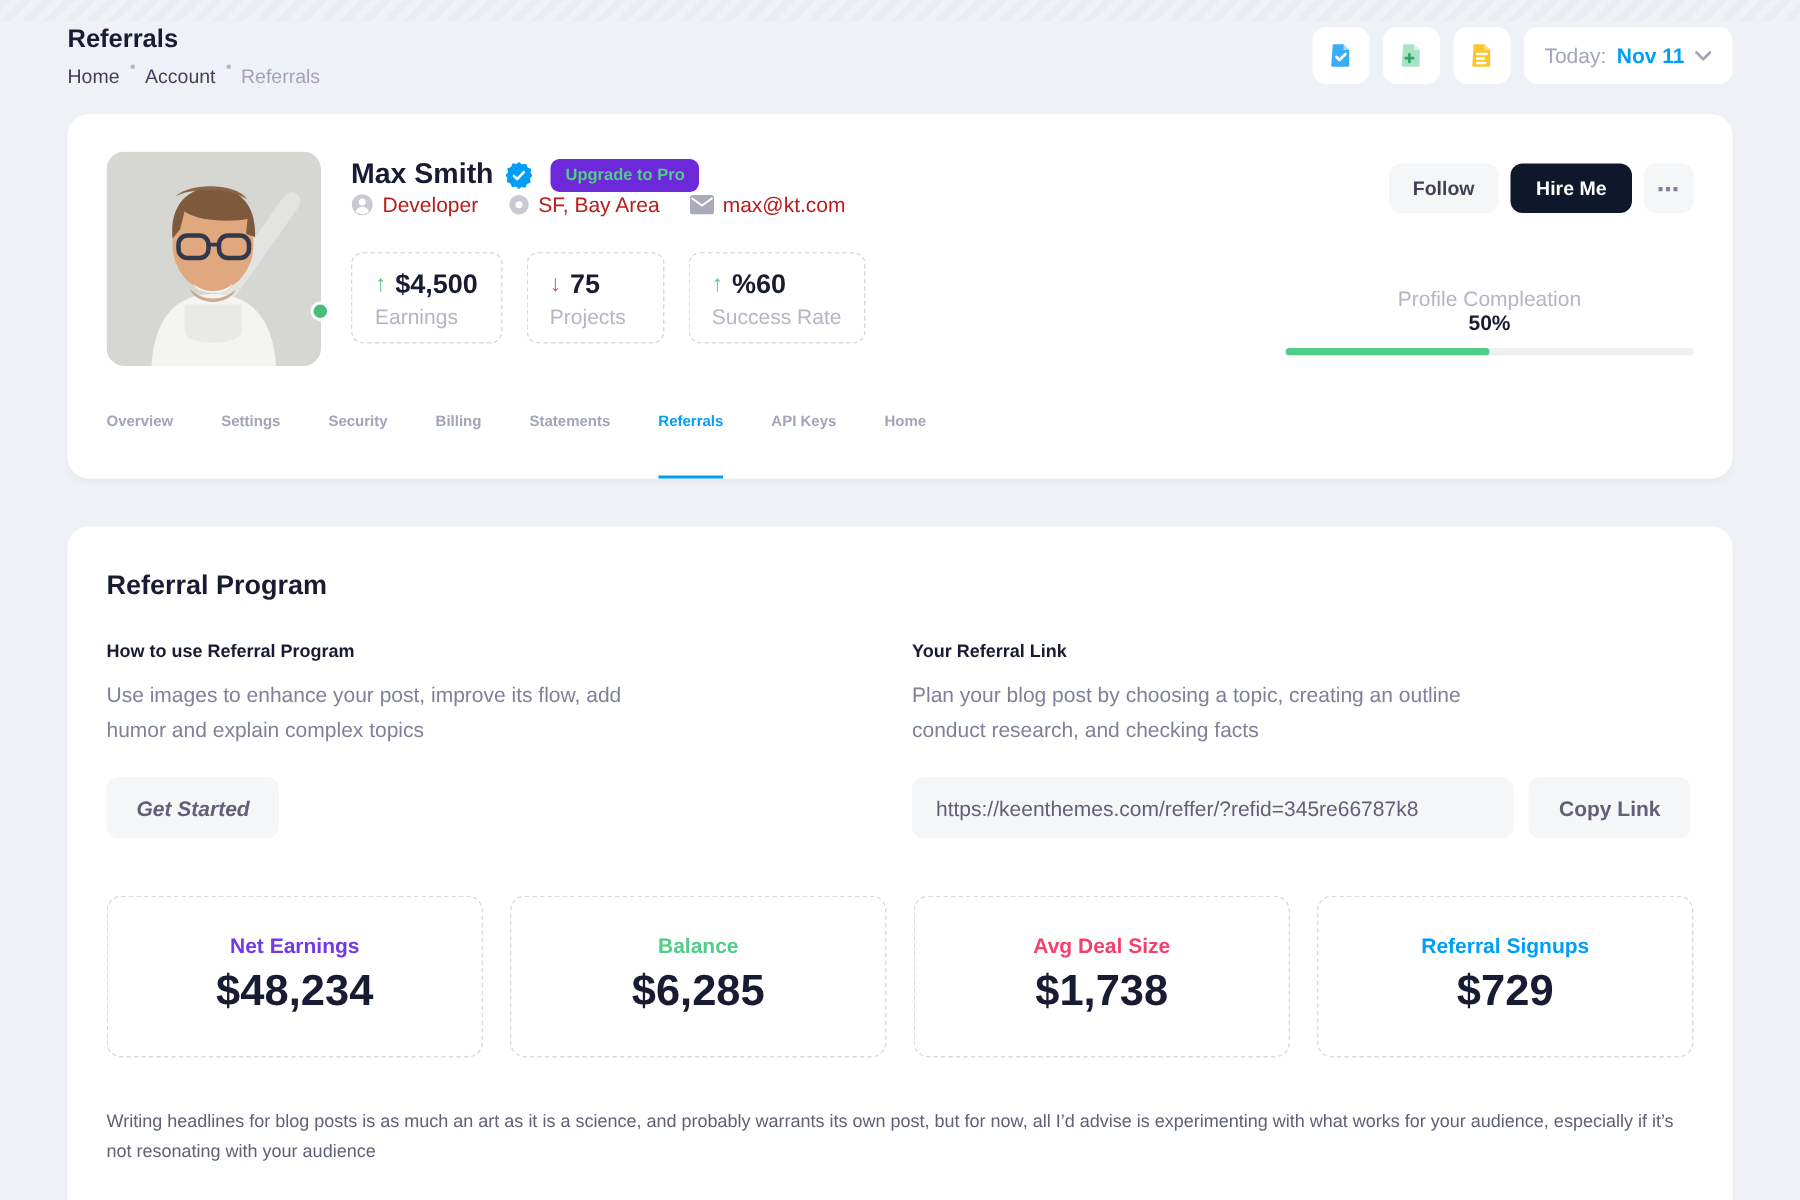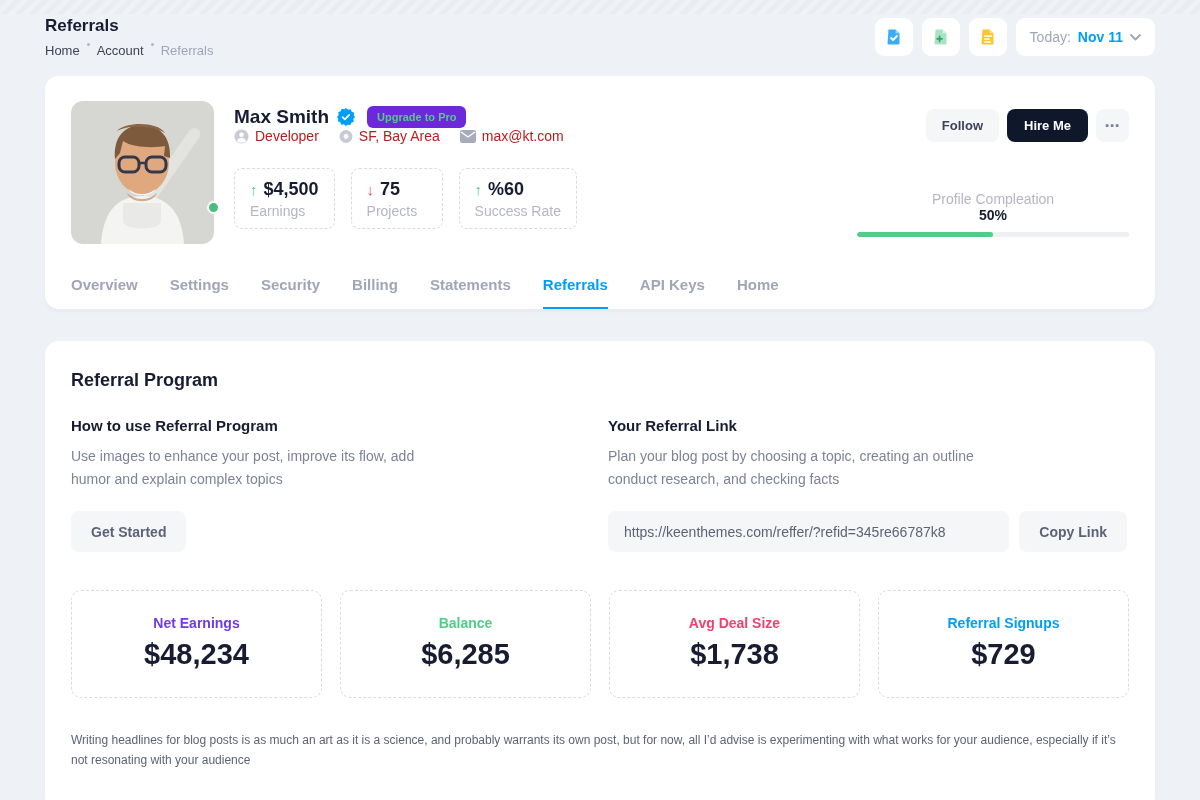--- a/index.html
+++ b/index.html
@@ -58,35 +58,35 @@
   .btn-primary { background:#0f172a; color:#fff; padding:0 17px; height:33px; }
   .btn-dots { background:#f5f6f8; color:#7e8299; width:33px; height:33px; font-size:15px; letter-spacing:1px; }
   .progress-block { margin-top:49px; }
   .progress-head { display:flex; justify-content:space-between; align-items:center;flex-direction:column; }
   .progress-label { color:#b5b5c3; font-size:14px; }
   .progress-pct { color:#181c32; font-size:14px; font-weight:700; }
   .progress-track { margin-top:9px; height:5px; background:#eef0f4; border-radius:3px; overflow:hidden; }
   .progress-fill { height:100%; background:#50cd89; border-radius:3px; }
 
   .tabs { margin-top:22px; display:flex; gap:32px; }
-  .tab { font-size:15px; font-weight:600; color:#a1a5b7; padding:10px 0 14px; cursor:pointer; border-bottom:2px solid transparent; }
+  .tab { font-size:10px; font-weight:600; color:#a1a5b7; padding:10px 0 30px; cursor:pointer; border-bottom:2px solid transparent; }
   .tab.active { color:#009ef7; border-bottom-color:#009ef7; }
 
   
   .referral-card { margin-top:32px; padding:29px 26px 40px; }
   .ref-heading { font-size:18px; font-weight:700; color:#181c32; }
   .two-col { display:flex; margin-top:26px; }
   .col-left { width:537px; flex:none; }
   .col-right { flex:1; }
-  .col-title { font-size:15px; font-weight:700; color:#181c32; }
+  .col-title { font-size:12px; font-weight:700; color:#181c32; }
   .col-desc { margin-top:11px; font-size:14px; color:#7e8299; line-height:1.62; }
   .col-left .col-desc { max-width:378px; }
   .col-right .col-desc { max-width:412px; }
   .btn-soft { background:#f5f6f8; color:#5e6278; font-size:14px; font-weight:600; padding:0 20px; height:41px; border-radius:8px; border:none; cursor:pointer; font-family:inherit; }
-  .col-left .btn-soft { margin-top:21px; }
+  .col-left .btn-soft { margin-top:21px;font-style:italic; }
   .link-row { display:flex; gap:10px; margin-top:21px; padding-right:2px; }
   .link-input { flex:1; background:#f5f6f8; border-radius:8px; height:41px; display:flex; align-items:center; padding:0 16px; font-size:14px; color:#5e6278; cursor:text; white-space:nowrap; overflow:hidden; }
   .copy-btn { flex:none; }
 
   .metrics { display:flex; gap:18px; margin-top:38px; }
   .metric-tile { flex:1; border:1px dashed #d8dbe2; border-radius:10px; text-align:center; padding:24px 0 26px; }
   .metric-label { font-size:14px; font-weight:600; }
   .metric-label.c-purple { color:#7239ea; }
   .metric-label.c-green  { color:#50cd89; }
   .metric-label.c-red    { color:#f1416c; }

